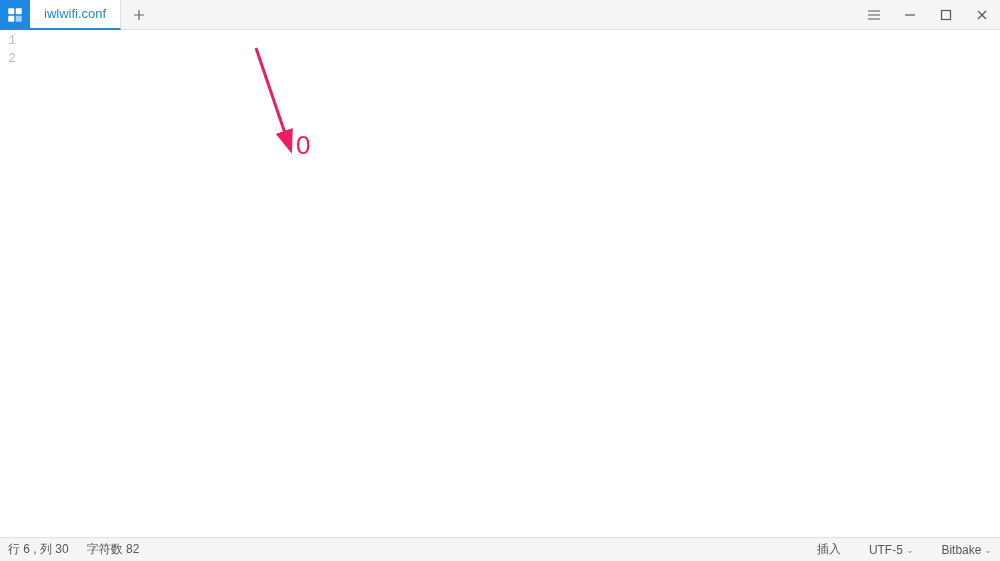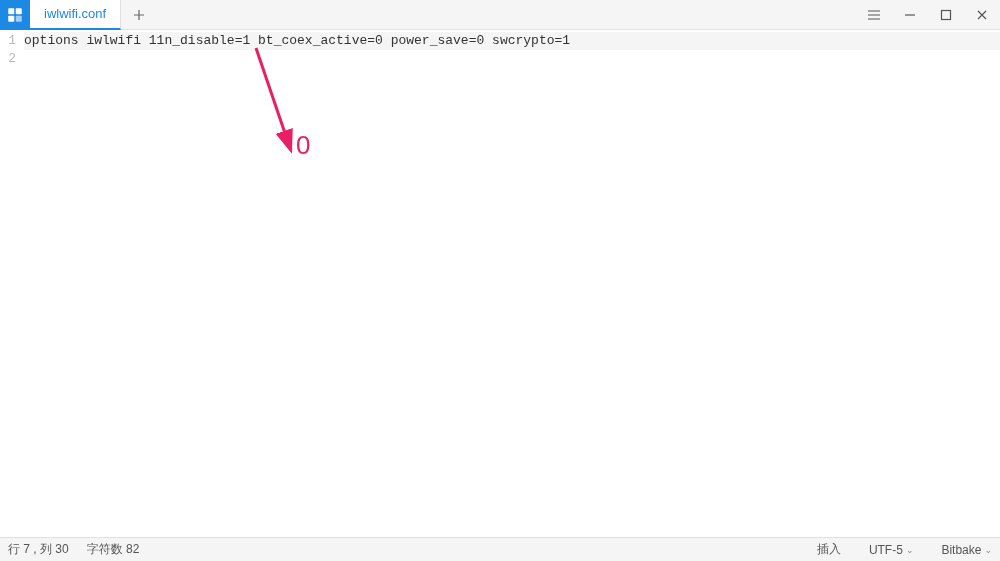--- a/index.html
+++ b/index.html
@@ -205,38 +205,37 @@
     </div>
   </div>
 </div>
 
 <div class="editor-area">
   <div class="gutter">
     <div>1</div>
     <div>2</div>
   </div>
   <div class="code">
-    <div class="line current">options iwlwifi 11n_disable=1 bt_coex_active=0 power_save=0 swcrypto=1</div>
     <div class="line"></div>
   </div>
 
   <svg class="annotation" style="left:250px; top:14px;" width="60" height="120">
     <defs>
       <marker id="ahead" markerWidth="10" markerHeight="10" refX="6" refY="3" orient="auto">
         <path d="M0,0 L8,3 L0,6 Z" fill="#e91e63"></path>
       </marker>
     </defs>
     <line x1="6" y1="4" x2="40" y2="104" stroke="#e91e63" stroke-width="3" marker-end="url(#ahead)"></line>
   </svg>
   <div class="annotation-text" style="left:296px; top:100px;">0</div>
 </div>
 
 <div class="statusbar">
   <div class="status-left">
-    <span class="status-item">行 7 , 列 30</span>
+    <span class="status-item">行 6 , 列 30</span>
     <span class="status-item">字符数 82</span>
   </div>
   <div class="status-right">
     <span class="status-item">插入</span>
     <span class="status-item">
       <span>UTF-5</span>
       <span class="chevron-down">⌄</span>
     </span>
     <span class="status-item">
       <span>Bitbake</span>

